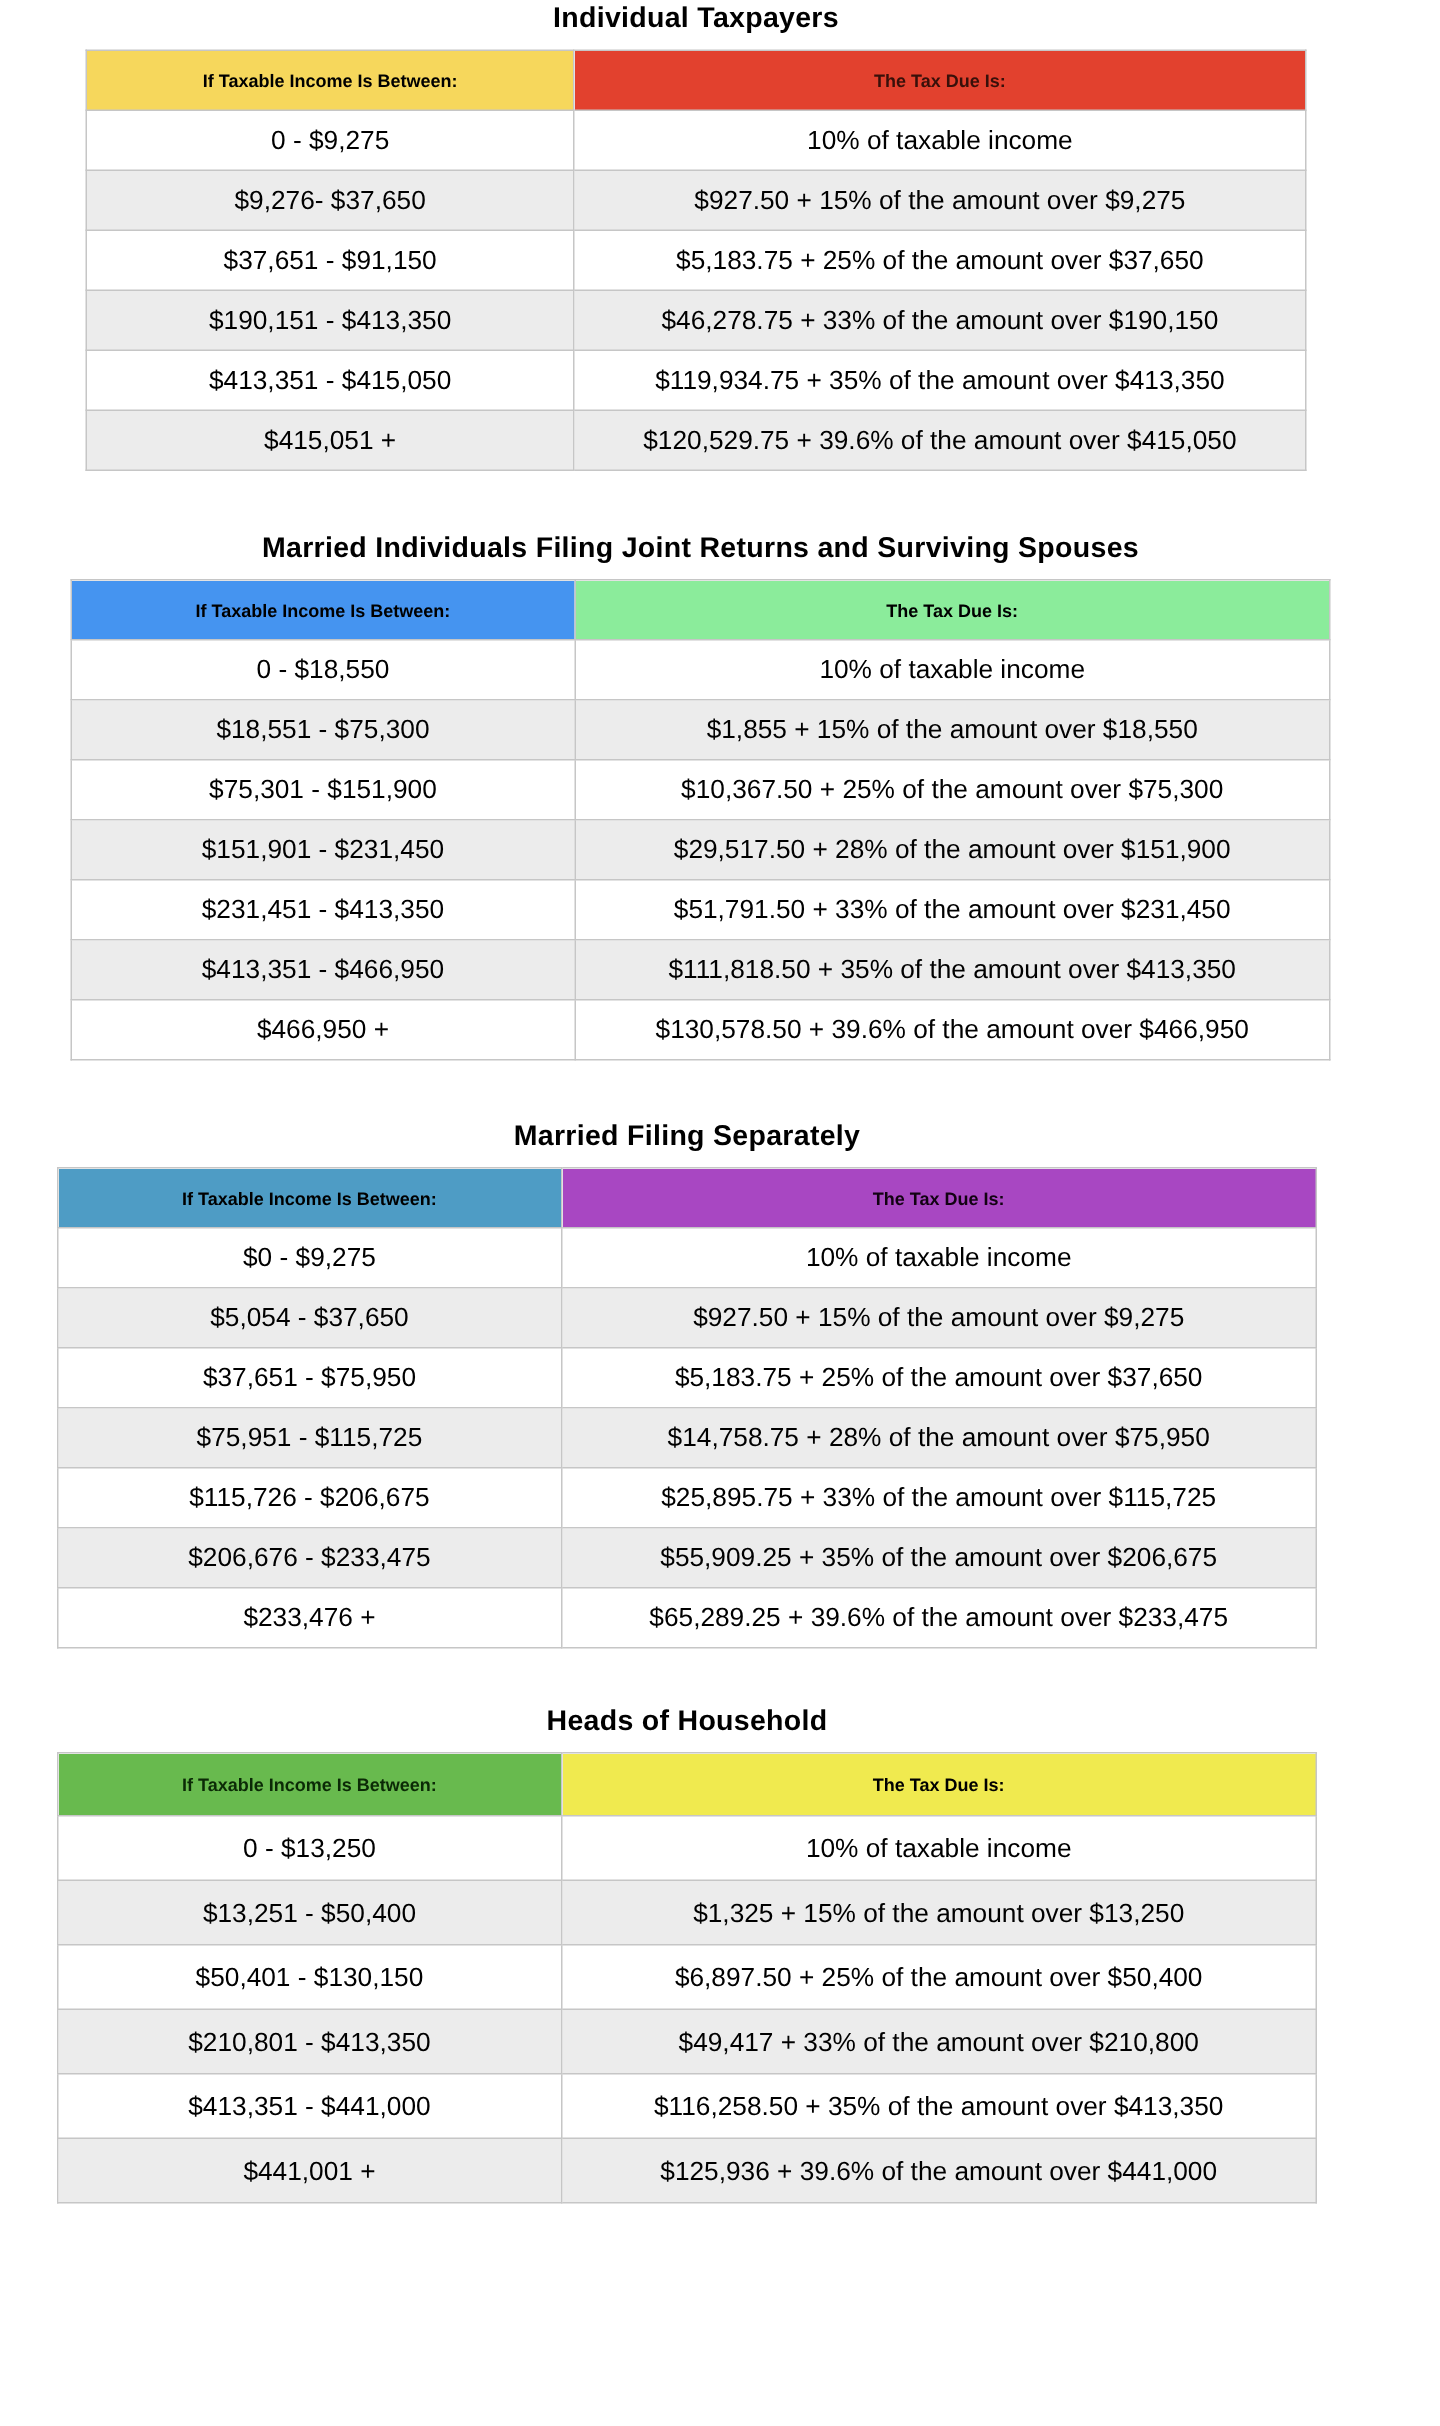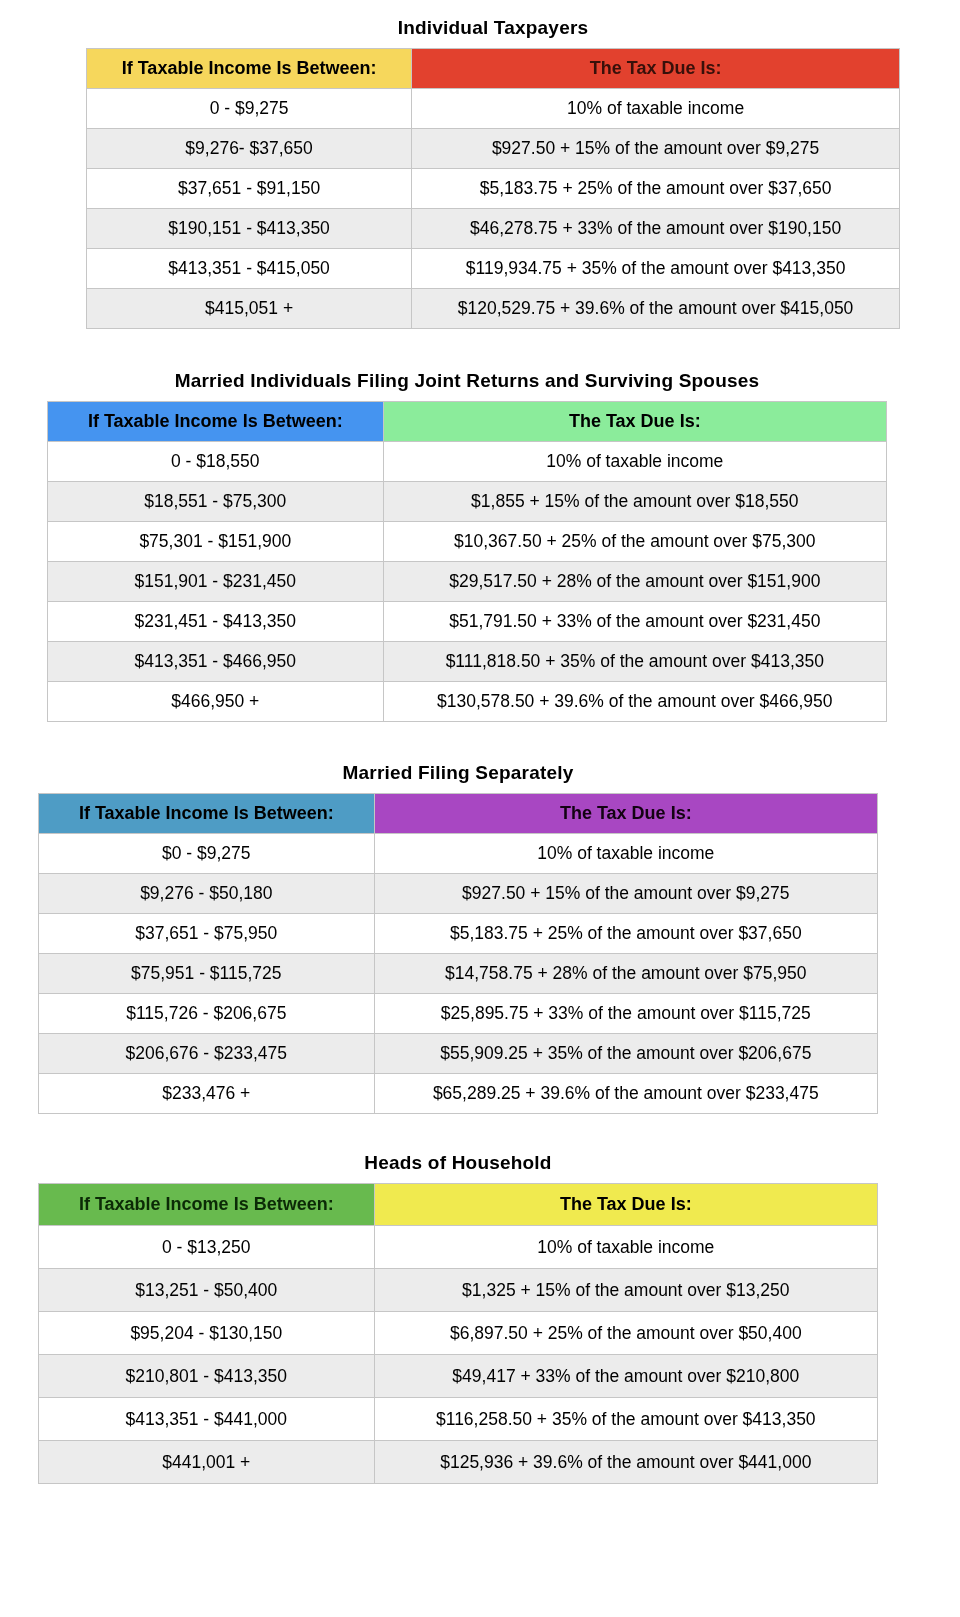--- a/index.html
+++ b/index.html
@@ -3,40 +3,40 @@
 <meta charset="utf-8">
 <title>2016 Tax Brackets</title>
 <style>
   html,body{margin:0;padding:0;background:#ffffff;}
   body{
     width:960px;min-height:1617px;
     font-family:"Liberation Sans", sans-serif;
     color:#000;
   }
   .tbl-block{box-sizing:border-box;}
-  #block1{padding-top:17px;margin-left:86px;width:814px;}
+  #block1{padding-top:2px;margin-left:57px;width:814px;}
   #block2{margin-top:41px;margin-left:47px;width:840px;}
   #block3{margin-top:40px;margin-left:38px;width:840px;}
   #block4{margin-top:38px;margin-left:38px;width:840px;}
   .tbl-title{
     font-size:19px;font-weight:bold;text-align:center;
     margin:0 0 9px 0;letter-spacing:.2px;
   }
   table{
     border-collapse:collapse;width:100%;table-layout:fixed;
     border:1px solid #a6a6a6;
   }
   col.c-income{width:40%;}
   col.c-tax{width:60%;}
   th,td{
     border:1px solid #c6c6c6;
     text-align:center;vertical-align:middle;
     padding:0 4px;overflow:hidden;white-space:nowrap;
   }
-  th{font-size:18px;font-weight:bold;height:39px;}
+  th{font-size:12px;font-weight:bold;height:39px;}
   td{font-size:17.5px;height:39px;}
   #block4 th{height:41px;}
   #block4 td{height:42px;margin-top:36px;}
   tbody tr:nth-child(even){background:#ececec;}
   tbody tr:nth-child(odd){background:#ffffff;}
   
   .t1-left{background:#f6d75c;color:#000;}
   .t1-right{background:#e2412e;color:#38100a;}
   .t2-left{background:#4594f0;color:#000;}
   .t2-right{background:#8bec9b;color:#000;}
@@ -148,21 +148,21 @@
         <th class="t3-left">If Taxable Income Is Between:</th>
         <th class="t3-right">The Tax Due Is:</th>
       </tr>
     </thead>
     <tbody>
       <tr>
         <td>$0 - $9,275</td>
         <td>10% of taxable income</td>
       </tr>
       <tr>
-        <td>$9,276 - $50,180</td>
+        <td>$5,054 - $37,650</td>
         <td>$927.50 + 15% of the amount over $9,275</td>
       </tr>
       <tr>
         <td>$37,651 - $75,950</td>
         <td>$5,183.75 + 25% of the amount over $37,650</td>
       </tr>
       <tr>
         <td>$75,951 - $115,725</td>
         <td>$14,758.75 + 28% of the amount over $75,950</td>
       </tr>
@@ -198,21 +198,21 @@
     <tbody>
       <tr>
         <td>0 - $13,250</td>
         <td>10% of taxable income</td>
       </tr>
       <tr>
         <td>$13,251 - $50,400</td>
         <td>$1,325 + 15% of the amount over $13,250</td>
       </tr>
       <tr>
-        <td>$95,204 - $130,150</td>
+        <td>$50,401 - $130,150</td>
         <td>$6,897.50 + 25% of the amount over $50,400</td>
       </tr>
       <tr>
         <td>$210,801 - $413,350</td>
         <td>$49,417 + 33% of the amount over $210,800</td>
       </tr>
       <tr>
         <td>$413,351 - $441,000</td>
         <td>$116,258.50 + 35% of the amount over $413,350</td>
       </tr>

